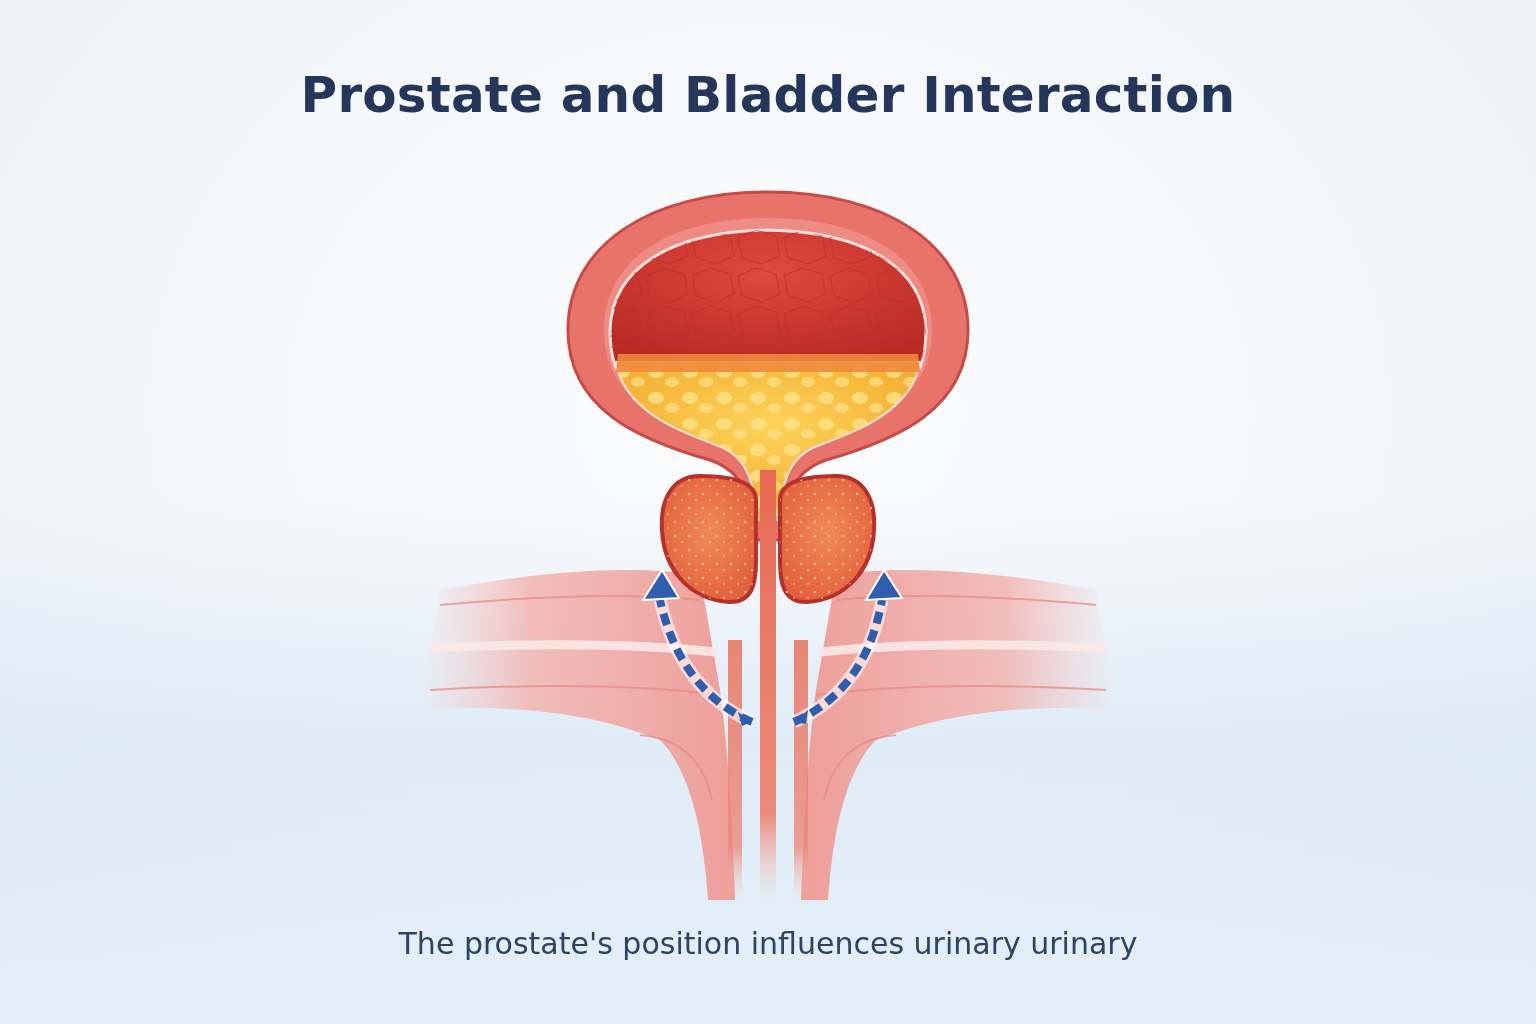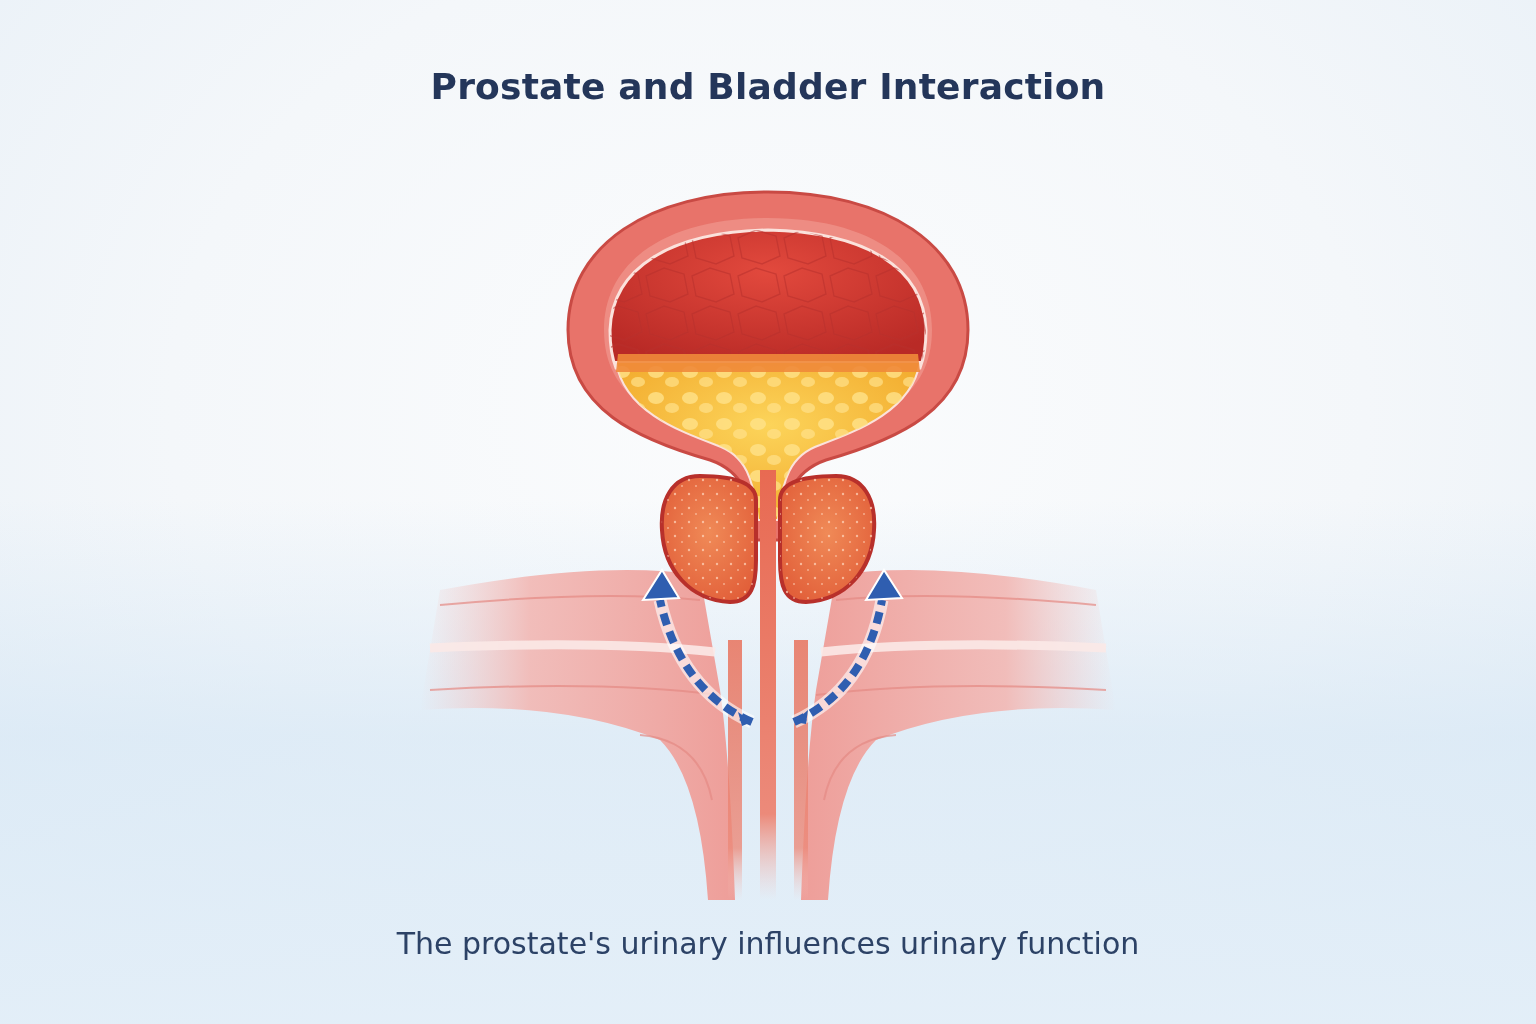--- a/index.html
+++ b/index.html
@@ -8,21 +8,21 @@
       background: radial-gradient(ellipse at 50% 40%, #fbfcfd 0%, #f4f7fa 55%, #e8f0f7 100%);
       font-family: "DejaVu Sans", "Liberation Sans", sans-serif;
     }
     .bg-wash {
       position: absolute; left: 0; top: 500px; width: 1536px; height: 524px;
       background: linear-gradient(180deg, rgba(220,234,246,0) 0%, rgba(214,231,245,0.7) 45%, rgba(226,238,248,0.9) 100%);
       pointer-events: none;
     }
     .title {
       position: absolute; top: 66px; left: 0; width: 1536px; text-align: center;
-      font-size: 36px; font-weight: bold; color: #24365a; letter-spacing: 0.2px;
+      font-size: 50px; font-weight: bold; color: #24365a; letter-spacing: 0.2px;
       font-family: "DejaVu Sans", sans-serif;
     }
     .caption {
       position: absolute; top: 926px; left: 0; width: 1536px; text-align: center;
       font-size: 30px; color: #2c4266;
       font-family: "DejaVu Sans", sans-serif;
     }
     svg.diagram { position: absolute; left: 0; top: 0; }
   </style>
 </head>
@@ -127,13 +127,13 @@
     </g>
     <g>
       <path d="M794 722 Q866 690 882 600" fill="none" stroke="#ffffff" stroke-width="13" opacity="0.6"></path>
       <path d="M794 722 Q866 690 882 600" fill="none" stroke="#2f5eb0" stroke-width="8" stroke-dasharray="12 7"></path>
       <path d="M866 600 L884 570 L902 598 Z" fill="#2f5eb0" stroke="#ffffff" stroke-width="2"></path>
       <path d="M794 722 L808 710 L806 724 Z" fill="#2f5eb0"></path>
     </g>
   </g>
 </svg>
 
-<div class="caption">The prostate's urinary influences urinary function</div>
+<div class="caption">The prostate's position influences urinary urinary</div>
 
 </body></html>

